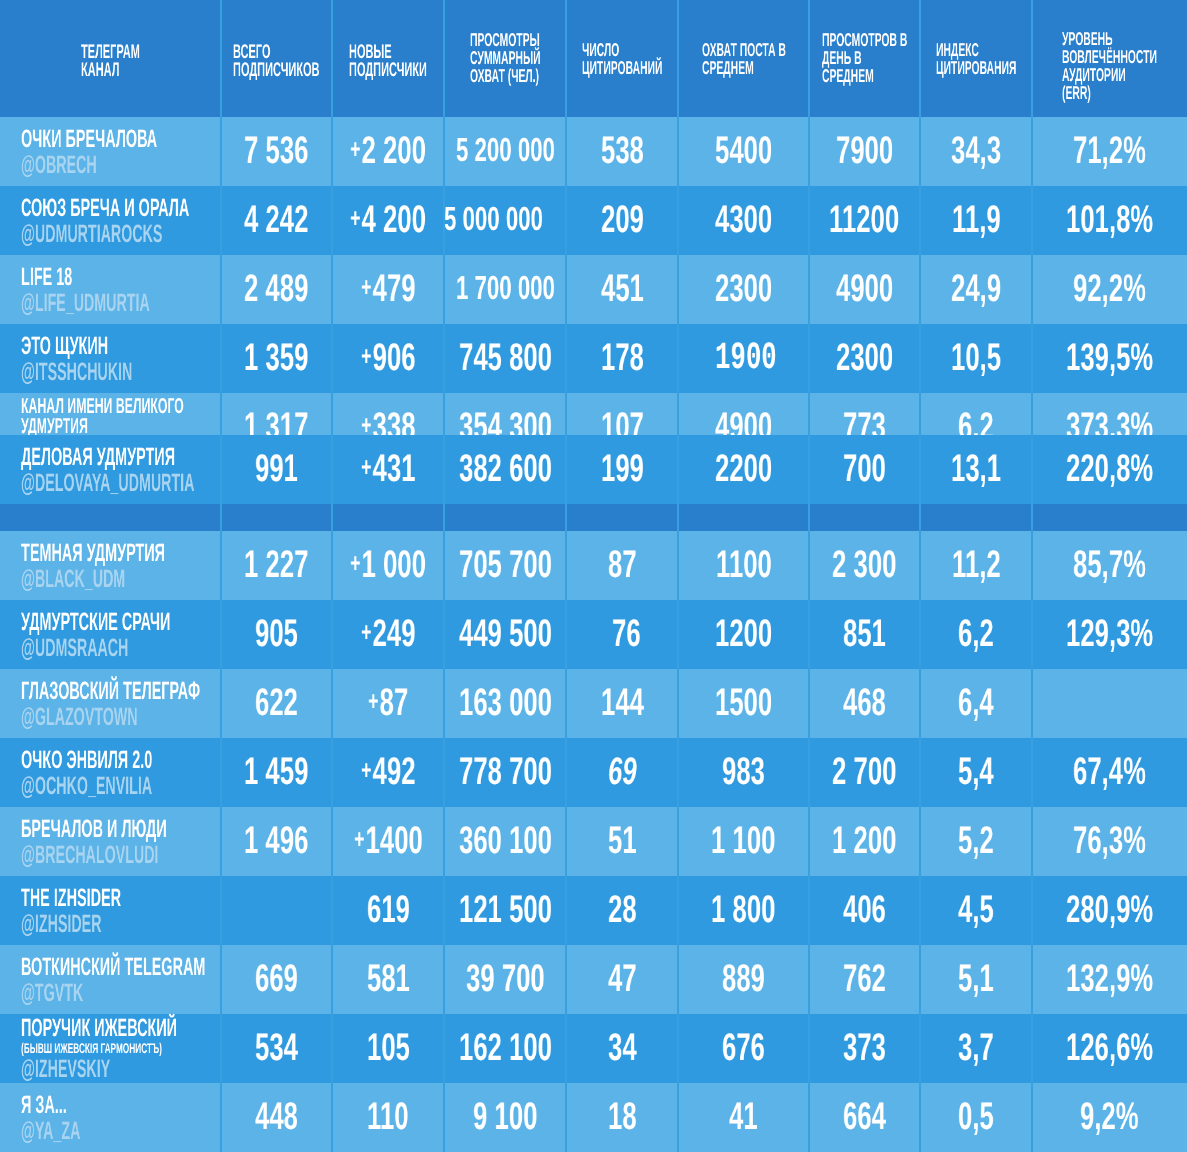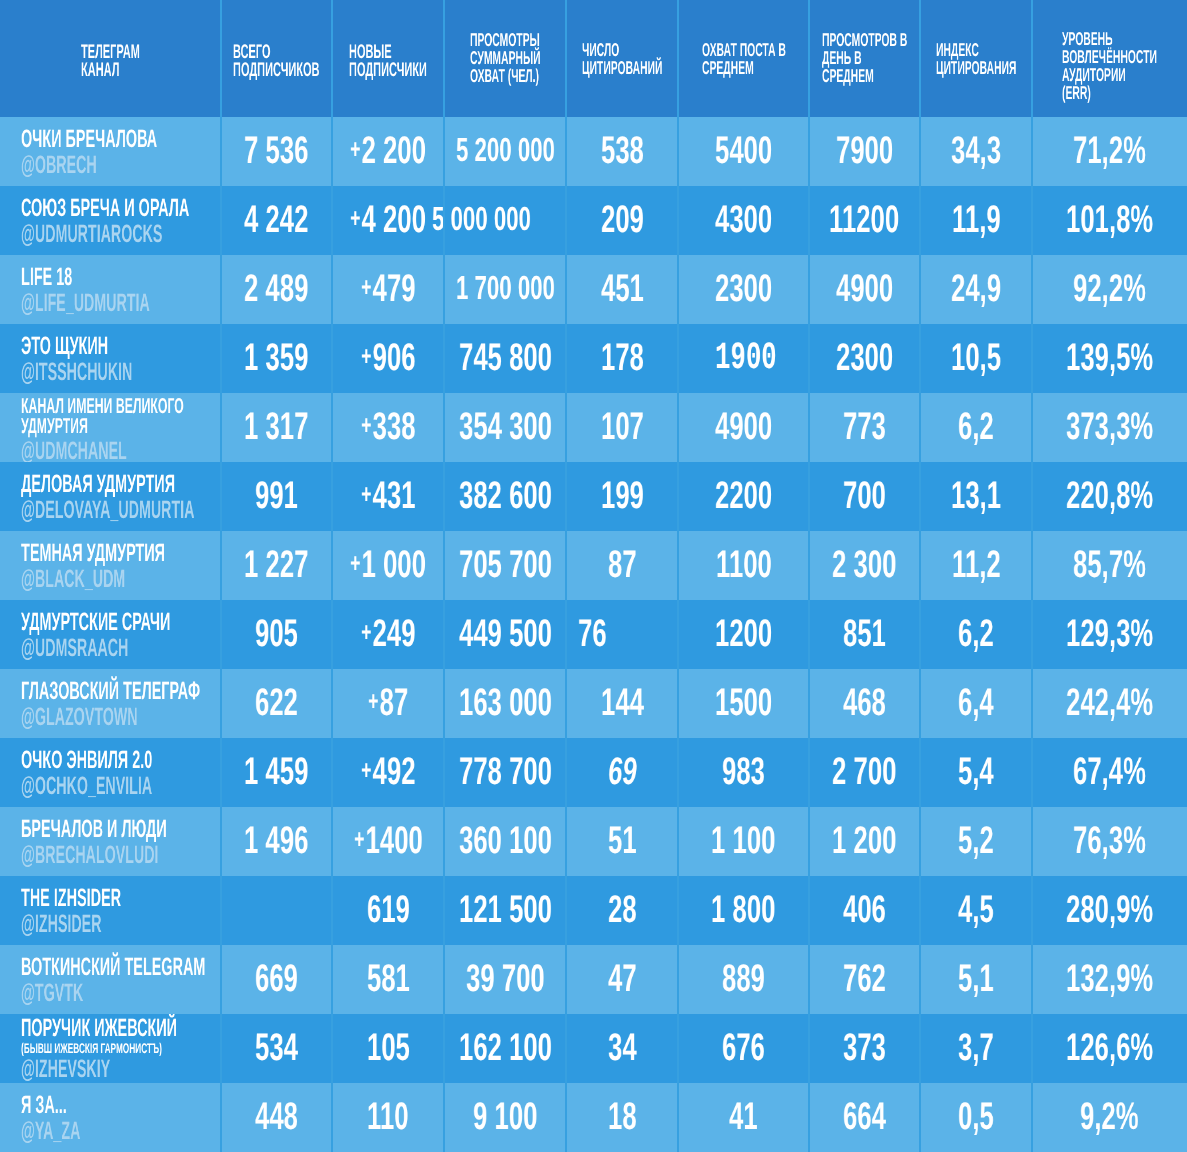--- a/index.html
+++ b/index.html
@@ -107,21 +107,21 @@
     <div class="cell" style="left:0;width:221px;">
       <span class="cname" style="left: 21px; white-space: nowrap; width: auto; font-size: 25.2px; transform: scaleX(0.572); line-height: 24.4px; top: 9.96367px;">СОЮЗ БРЕЧА И ОРАЛА</span>
       <span class="chandle" style="left: 21px; color: rgb(169, 212, 240); font-size: 25.2px; line-height: 25px; transform: scaleX(0.566); top: 35.601px;">@UDMURTIAROCKS</span>
     </div>
     <div class="cell" style="left:221px;width:111px;">
         <span class="numtxt" style="font-size: 38.5px; transform: scaleX(0.668); left: 23.316px; width: auto; white-space: nowrap; transform-origin: left top; line-height: 38px; top: 14.9966px;">4 242</span>
       </div>
     <div class="cell" style="left:332px;width:112px;">
         <span class="numtxt" style="font-size: 38.5px; transform: scaleX(0.668); left: 18.0232px; width: auto; white-space: nowrap; transform-origin: left top; line-height: 38px; top: 14.9966px;"><span class="plus">+</span>4 200</span>
       </div>
-    <div class="cell" style="left:420px;width:122px;">
+    <div class="cell" style="left:432px;width:122px;">
         <span class="numtxt" style="font-size: 33.3127px; transform: scaleX(0.668); left: 11.5px; width: auto; white-space: nowrap; transform-origin: left top; line-height: 38px; top: 15.0105px;">5 000 000</span>
       </div>
     <div class="cell" style="left:566px;width:112px;">
         <span class="numtxt" style="font-size: 38.5px; transform: scaleX(0.668); left: 34.5405px; width: auto; white-space: nowrap; transform-origin: left top; line-height: 38px; top: 14.9966px;">209</span>
       </div>
     <div class="cell" style="left:678px;width:131px;">
         <span class="numtxt" style="font-size: 38.5px; transform: scaleX(0.668); left: 36.8908px; width: auto; white-space: nowrap; transform-origin: left top; line-height: 38px; top: 14.9966px;">4300</span>
       </div>
     <div class="cell" style="left:809px;width:111px;">
         <span class="numtxt" style="font-size: 38.5px; transform: scaleX(0.668); left: 20.4509px; width: auto; white-space: nowrap; transform-origin: left top; line-height: 38px; top: 14.9966px;">11200</span>
@@ -216,21 +216,21 @@
     <div class="cell" style="left:809px;width:111px;">
         <span class="numtxt" style="font-size: 38.5px; transform: scaleX(0.668); left: 34.0405px; width: auto; white-space: nowrap; transform-origin: left top; line-height: 38px; top: 14.9966px;">773</span>
       </div>
     <div class="cell" style="left:920px;width:112px;">
         <span class="numtxt" style="font-size: 38.5px; transform: scaleX(0.668); left: 38.1206px; width: auto; white-space: nowrap; transform-origin: left top; line-height: 38px; top: 14.9966px;">6,2</span>
       </div>
     <div class="cell" style="left:1032px;width:155px;">
         <span class="numtxt" style="font-size: 38.5px; transform: scaleX(0.668); left: 33.8869px; width: auto; white-space: nowrap; transform-origin: left top; line-height: 38px; top: 14.9966px;">373,3%</span>
       </div>
   </div>
-  <div class="row" style="top: 462px; background: rgb(47, 154, 224);">
+  <div class="row" style="top: 435px; background: rgb(47, 154, 224);">
     <div class="cell" style="left:0;width:221px;">
       <span class="cname" style="left: 21px; white-space: nowrap; width: auto; font-size: 25.2px; transform: scaleX(0.572); line-height: 24.4px; top: 9.96367px;">ДЕЛОВАЯ УДМУРТИЯ</span>
       <span class="chandle" style="left: 21px; color: rgb(169, 212, 240); font-size: 25.2px; line-height: 25px; transform: scaleX(0.566); top: 35.601px;">@DELOVAYA_UDMURTIA</span>
     </div>
     <div class="cell" style="left:221px;width:111px;">
         <span class="numtxt" style="font-size: 38.5px; transform: scaleX(0.668); left: 34.0405px; width: auto; white-space: nowrap; transform-origin: left top; line-height: 38px; top: 14.9966px;">991</span>
       </div>
     <div class="cell" style="left:332px;width:112px;">
         <span class="numtxt" style="font-size: 38.5px; transform: scaleX(0.668); left: 28.7477px; width: auto; white-space: nowrap; transform-origin: left top; line-height: 38px; top: 14.9966px;"><span class="plus">+</span>431</span>
       </div>
@@ -290,21 +290,21 @@
     </div>
     <div class="cell" style="left:221px;width:111px;">
         <span class="numtxt" style="font-size: 38.5px; transform: scaleX(0.668); left: 34.0405px; width: auto; white-space: nowrap; transform-origin: left top; line-height: 38px; top: 14.9966px;">905</span>
       </div>
     <div class="cell" style="left:332px;width:112px;">
         <span class="numtxt" style="font-size: 38.5px; transform: scaleX(0.668); left: 28.7477px; width: auto; white-space: nowrap; transform-origin: left top; line-height: 38px; top: 14.9966px;"><span class="plus">+</span>249</span>
       </div>
     <div class="cell" style="left:444px;width:122px;">
         <span class="numtxt" style="font-size: 38.5px; transform: scaleX(0.668); left: 14.5166px; width: auto; white-space: nowrap; transform-origin: left top; line-height: 38px; top: 14.9966px;">449 500</span>
       </div>
-    <div class="cell" style="left:536px;width:112px;">
+    <div class="cell" style="left:570px;width:112px;">
         <span class="numtxt" style="font-size: 38.5px; transform: scaleX(0.668); left: 41.6954px; width: auto; white-space: nowrap; transform-origin: left top; line-height: 38px; top: 14.9966px;">76</span>
       </div>
     <div class="cell" style="left:678px;width:131px;">
         <span class="numtxt" style="font-size: 38.5px; transform: scaleX(0.668); left: 36.8908px; width: auto; white-space: nowrap; transform-origin: left top; line-height: 38px; top: 14.9966px;">1200</span>
       </div>
     <div class="cell" style="left:809px;width:111px;">
         <span class="numtxt" style="font-size: 38.5px; transform: scaleX(0.668); left: 34.0405px; width: auto; white-space: nowrap; transform-origin: left top; line-height: 38px; top: 14.9966px;">851</span>
       </div>
     <div class="cell" style="left:920px;width:112px;">
         <span class="numtxt" style="font-size: 38.5px; transform: scaleX(0.668); left: 38.1206px; width: auto; white-space: nowrap; transform-origin: left top; line-height: 38px; top: 14.9966px;">6,2</span>
@@ -331,23 +331,20 @@
         <span class="numtxt" style="font-size: 38.5px; transform: scaleX(0.668); left: 34.5405px; width: auto; white-space: nowrap; transform-origin: left top; line-height: 38px; top: 14.9966px;">144</span>
       </div>
     <div class="cell" style="left:678px;width:131px;">
         <span class="numtxt" style="font-size: 38.5px; transform: scaleX(0.668); left: 36.8908px; width: auto; white-space: nowrap; transform-origin: left top; line-height: 38px; top: 14.9966px;">1500</span>
       </div>
     <div class="cell" style="left:809px;width:111px;">
         <span class="numtxt" style="font-size: 38.5px; transform: scaleX(0.668); left: 34.0405px; width: auto; white-space: nowrap; transform-origin: left top; line-height: 38px; top: 14.9966px;">468</span>
       </div>
     <div class="cell" style="left:920px;width:112px;">
         <span class="numtxt" style="font-size: 38.5px; transform: scaleX(0.668); left: 38.1206px; width: auto; white-space: nowrap; transform-origin: left top; line-height: 38px; top: 14.9966px;">6,4</span>
-      </div>
-    <div class="cell" style="left:1032px;width:155px;">
-        <span class="numtxt" style="font-size: 38.5px; transform: scaleX(0.668); left: 33.8869px; width: auto; white-space: nowrap; transform-origin: left top; line-height: 38px; top: 14.9966px;">242,4%</span>
       </div>
   </div>
   <div class="row" style="top: 738px; background: rgb(47, 154, 224);">
     <div class="cell" style="left:0;width:221px;">
       <span class="cname" style="left: 21px; white-space: nowrap; width: auto; font-size: 25.2px; transform: scaleX(0.572); line-height: 24.4px; top: 9.96367px;">ОЧКО ЭНВИЛЯ 2.0</span>
       <span class="chandle" style="left: 21px; color: rgb(169, 212, 240); font-size: 25.2px; line-height: 25px; transform: scaleX(0.566); top: 35.601px;">@OCHKO_ENVILIA</span>
     </div>
     <div class="cell" style="left:221px;width:111px;">
         <span class="numtxt" style="font-size: 38.5px; transform: scaleX(0.668); left: 23.316px; width: auto; white-space: nowrap; transform-origin: left top; line-height: 38px; top: 14.9966px;">1 459</span>
       </div>

